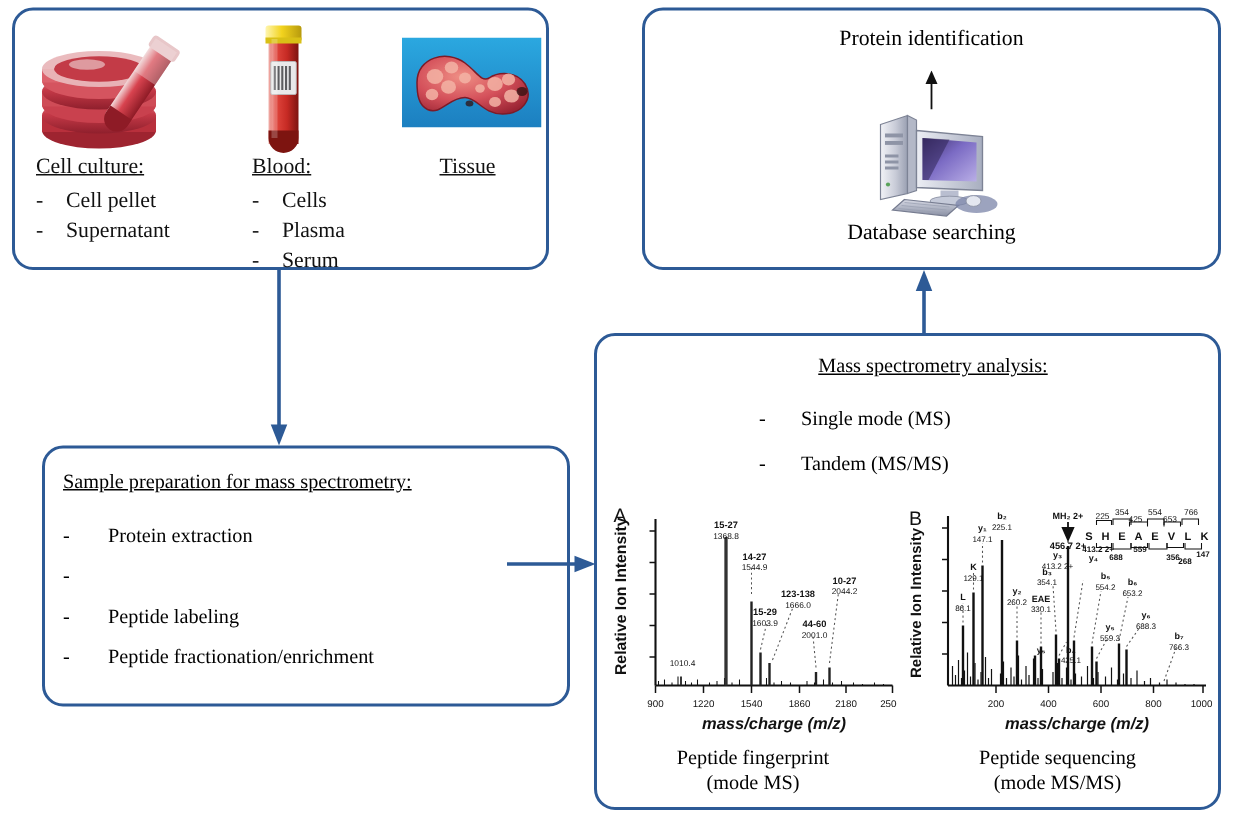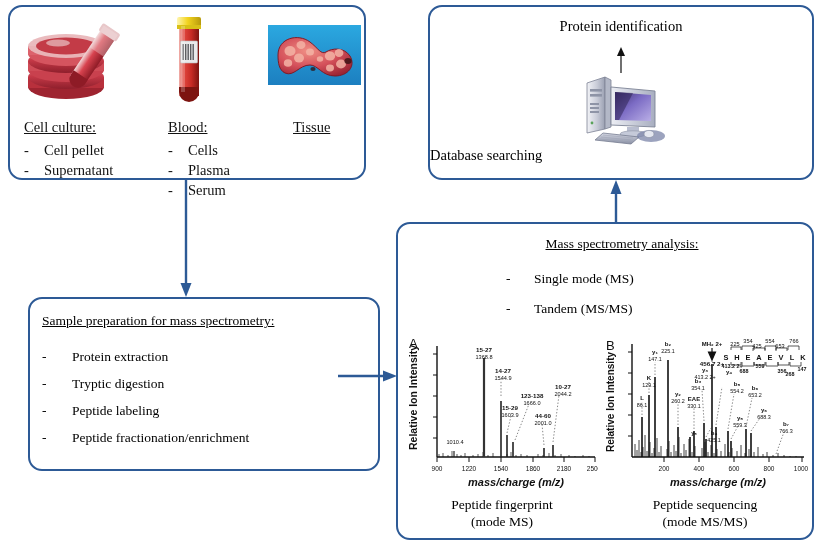--- a/index.html
+++ b/index.html
@@ -18,21 +18,21 @@
   .img-wrap{position:absolute;}
   #img-cellculture{left:12px;top:8px;width:118px;height:84px;}
   #img-blood{left:158px;top:2px;width:42px;height:92px;}
   #img-tissue{left:258px;top:12px;width:93px;height:60px;}
 
   .sample-cols{position:absolute;left:0;top:96px;width:100%;}
   .col{position:absolute;font-size:14.5px;color:#111;}
   #col-cell{left:14px;top:0;}
   #col-blood{left:158px;top:0;}
   #col-tissue{left:283px;top:0;}
-  .col-head{text-decoration:underline;white-space:nowrap;margin-bottom:4px;margin-top:16px;}
+  .col-head{text-decoration:underline;white-space:nowrap;margin-bottom:4px;}
   .col ul{list-style:none;margin:0;padding:0;}
   .col li{display:flex;gap:6px;line-height:20px;white-space:nowrap;}
   .col li .dash{width:14px;display:inline-block;}
 
   
   #box-prep{left:28px;top:297px;width:352px;height:174px;}
   #box-prep .title{position:absolute;left:12px;top:14px;font-size:13.5px;text-decoration:underline;white-space:nowrap;}
   #box-prep ul{position:absolute;left:12px;top:44px;margin:0;padding:0;list-style:none;}
   #box-prep li{display:flex;gap:8px;font-size:13.5px;line-height:27px;white-space:nowrap;}
   #box-prep li .dash{width:22px;display:inline-block;}
@@ -48,21 +48,21 @@
   .spectrum{position:absolute;top:108px;}
   #spec-a{left:5px;width:198px;height:160px;}
   #spec-b{left:200px;width:212px;height:160px;}
   .caption{position:absolute;top:272px;text-align:center;font-size:13.5px;line-height:17px;}
   #cap-a{left:6px;width:196px;}
   #cap-b{left:202px;width:210px;}
 
   
   #box-id{left:428px;top:5px;width:386px;height:175px;}
   #id-top{position:absolute;left:0;right:0;top:11px;text-align:center;font-size:14.5px;}
-  #id-bottom{position:absolute;left:0;right:0;bottom:14px;text-align:left;font-size:14.5px;}
+  #id-bottom{position:absolute;left:0;right:0;bottom:14px;text-align:center;font-size:14.5px;}
   #computer-img{position:absolute;left:50%;top:62px;transform:translateX(-50%);width:96px;height:78px;}
   #arrow-up-id{position:absolute;left:50%;top:40px;transform:translateX(-50%);width:14px;height:26px;}
 
   
   .conn{position:absolute;}
   #arrow-samples-prep{left:178px;top:180px;width:16px;height:118px;}
   #arrow-prep-ms{left:338px;top:368px;width:60px;height:16px;}
   #arrow-ms-id{left:608px;top:180px;width:16px;height:44px;}
 
   svg{display:block;}
@@ -229,21 +229,20 @@
 
 <div class="box" id="box-prep">
   <div class="title">Sample preparation for mass spectrometry:</div>
   <ul>
     <li>
       <span class="dash">-</span>
       <span>Protein extraction</span>
     </li>
     <li>
       <span class="dash">-</span>
-      <span>Tryptic digestion</span>
     </li>
     <li>
       <span class="dash">-</span>
       <span>Peptide labeling</span>
     </li>
     <li>
       <span class="dash">-</span>
       <span>Peptide fractionation/enrichment</span>
     </li>
   </ul>

